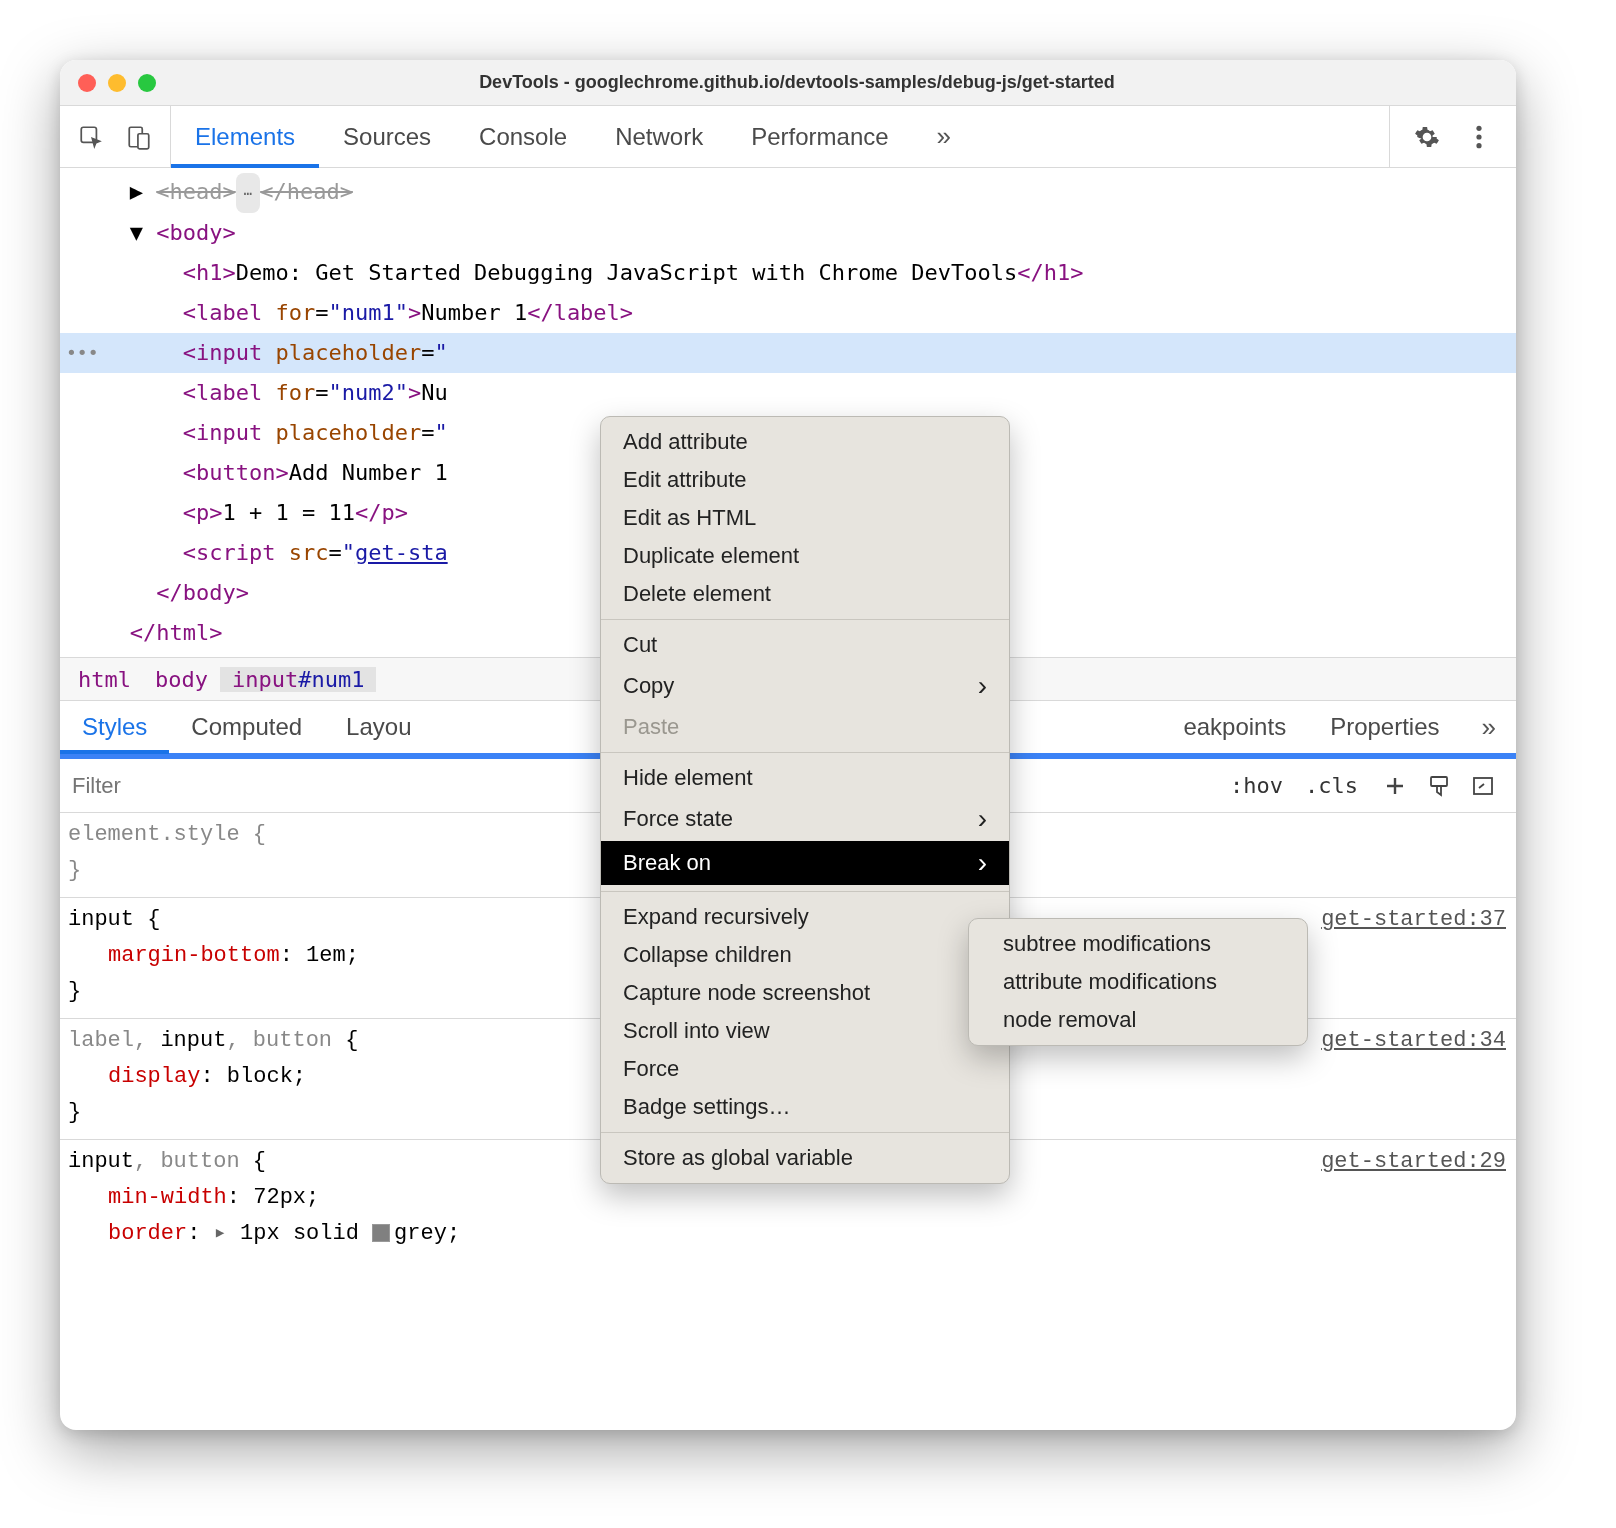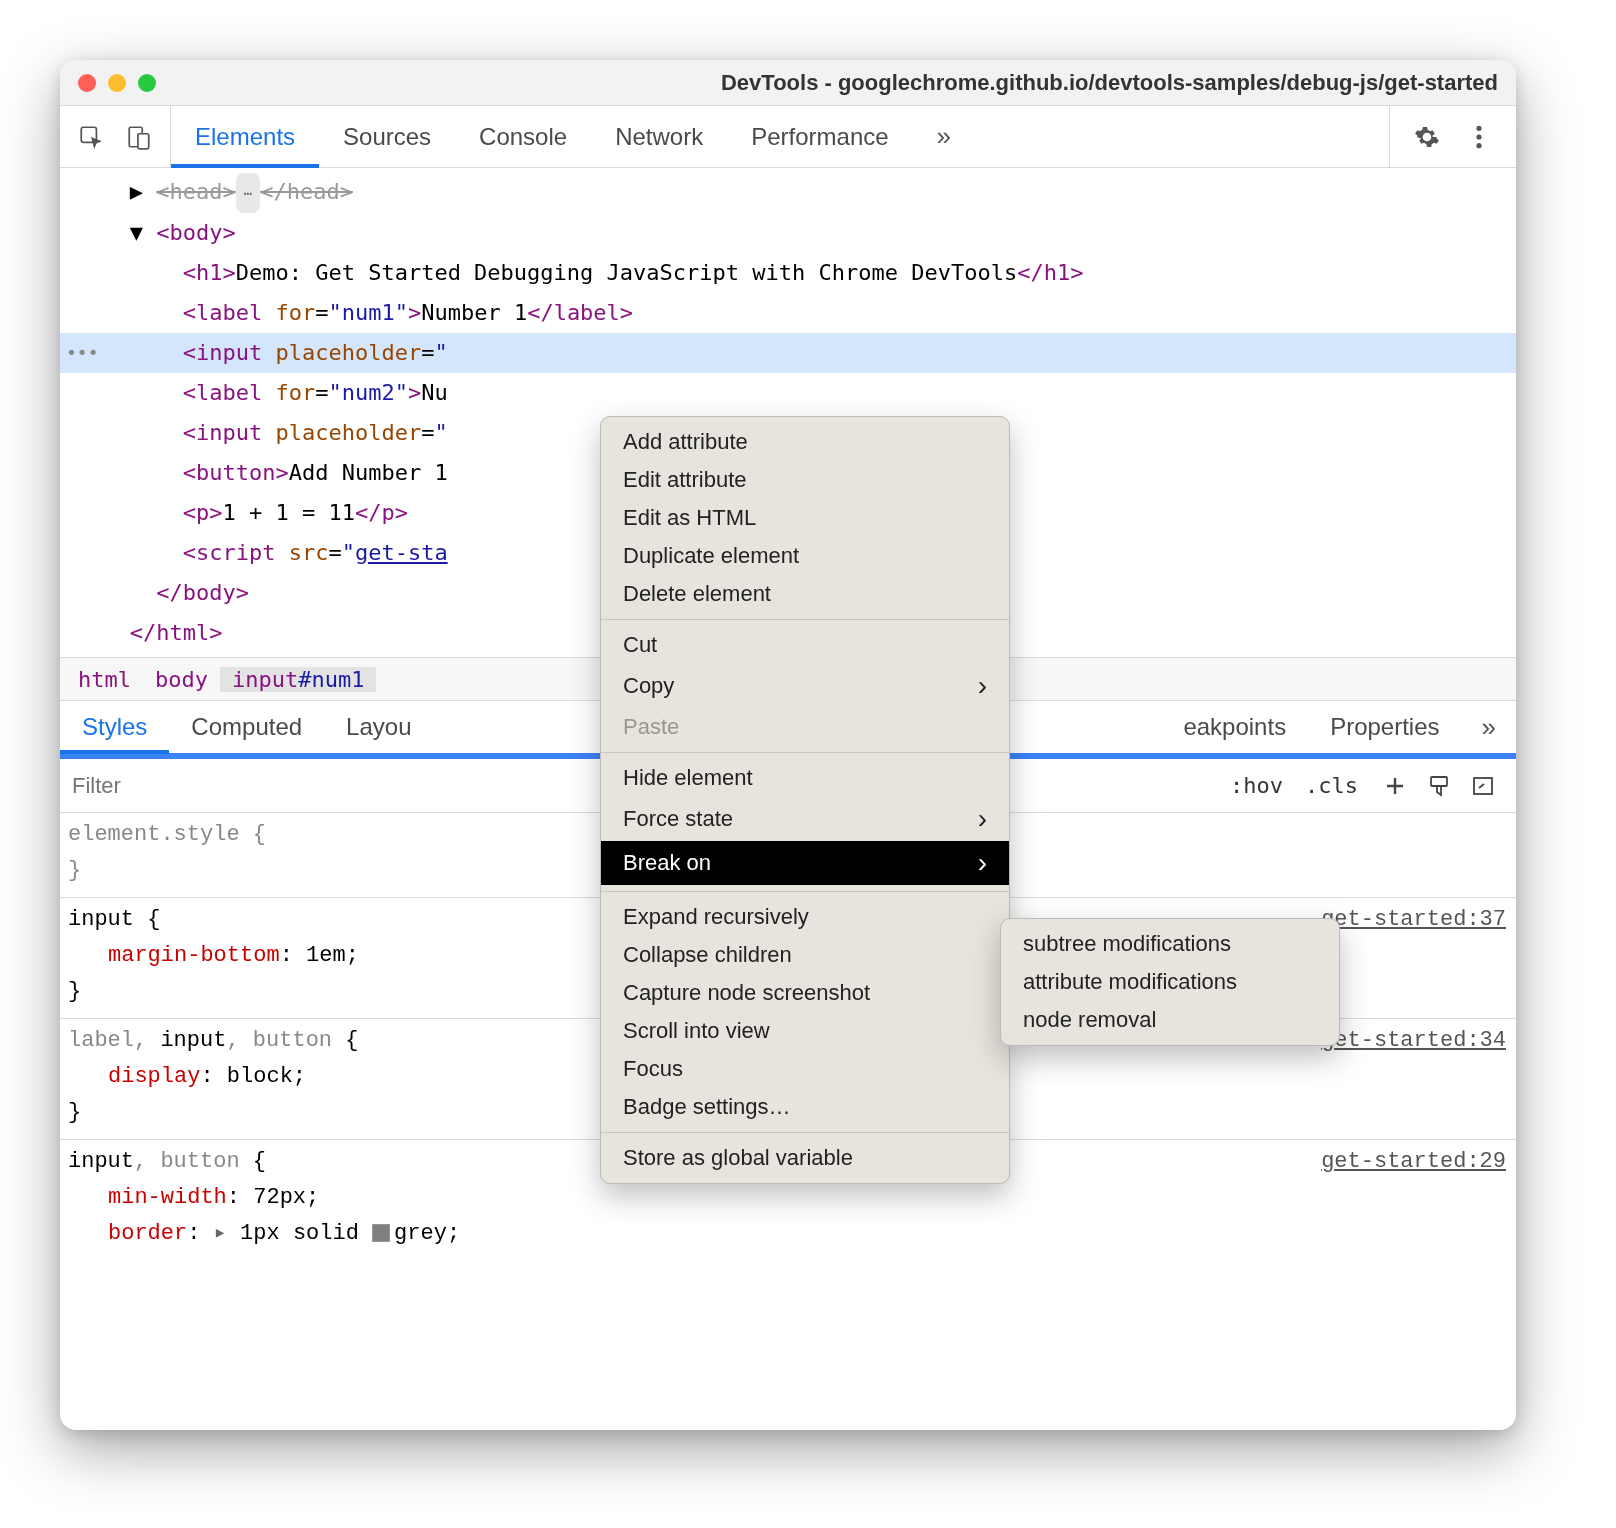--- a/index.html
+++ b/index.html
@@ -29,22 +29,22 @@
   padding: 0 18px;
   border-bottom: 1px solid #d9d9d9;
 }
 .traffic { display: flex; gap: 12px; }
 .dot { width: 18px; height: 18px; border-radius: 50%; }
 .dot.red { background: #ff5f57; }
 .dot.yellow { background: #febc2e; }
 .dot.green { background: #28c840; }
 .titlebar .title {
   flex: 1;
-  text-align: right;
-  font-size: 22px;
+  text-align: center;
+  font-size: 18px;
   font-weight: 600;
   color: #333;
   margin-left: -60px;
 }
 .toolbar {
   height: 62px;
   display: flex;
   align-items: flex-start;
   border-bottom: 1px solid #d9d9d9;
   font-size: 24px;
@@ -197,29 +197,29 @@
   display: flex;
   align-items: center;
   justify-content: space-between;
 }
 .menu-item.disabled { color: #9a978f; }
 .menu-item.selected { background: #000000; color: #fff; }
 .menu-sep { height: 1px; background: #c9c6bf; margin: 6px 0; }
 .submenu {
   position: absolute;
   top: 858px;
-  left: 940px;
+  left: 908px;
   width: 340px;
   background: #e7e4de;
   border: 1px solid #bcbab4;
   border-radius: 10px;
   box-shadow: 0 12px 30px rgba(0,0,0,0.25);
   font-size: 22px;
   color: #222;
-  padding: 6px 0;
+  padding: 6px 12px;
 }
 .sub-item { padding: 6px 22px; }
 .arrow-r::after { content: "›"; font-size: 28px; color: inherit; }
 </style>
 </head>
 <body>
 
 <div class="window">
 
   <div class="titlebar">
@@ -418,21 +418,21 @@
     <div class="menu-item">
         <span>Collapse children</span>
       </div>
     <div class="menu-item">
         <span>Capture node screenshot</span>
       </div>
     <div class="menu-item">
         <span>Scroll into view</span>
       </div>
     <div class="menu-item">
-        <span>Focus</span>
+        <span>Force</span>
       </div>
     <div class="menu-item">
         <span>Badge settings…</span>
       </div>
     <div class="menu-sep"></div>
     <div class="menu-item">
         <span>Store as global variable</span>
       </div>
   </div>
 

